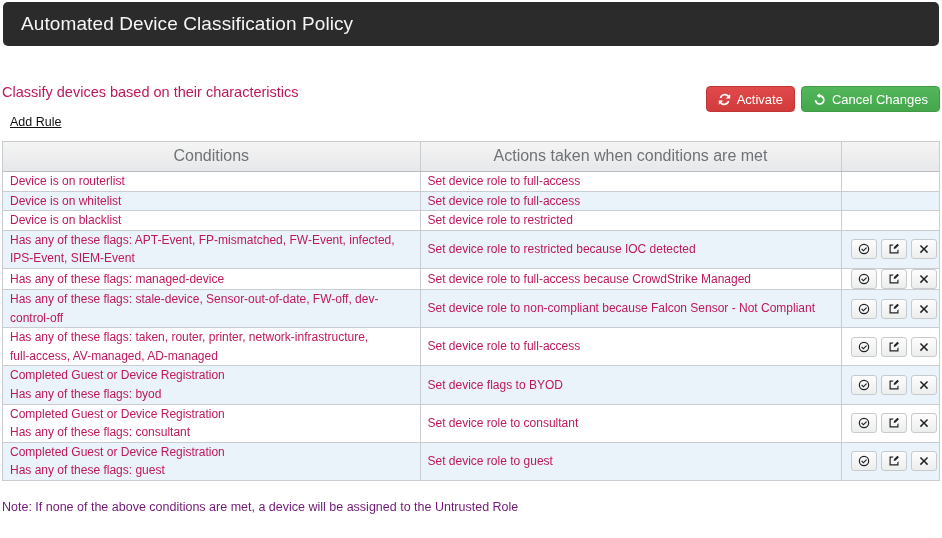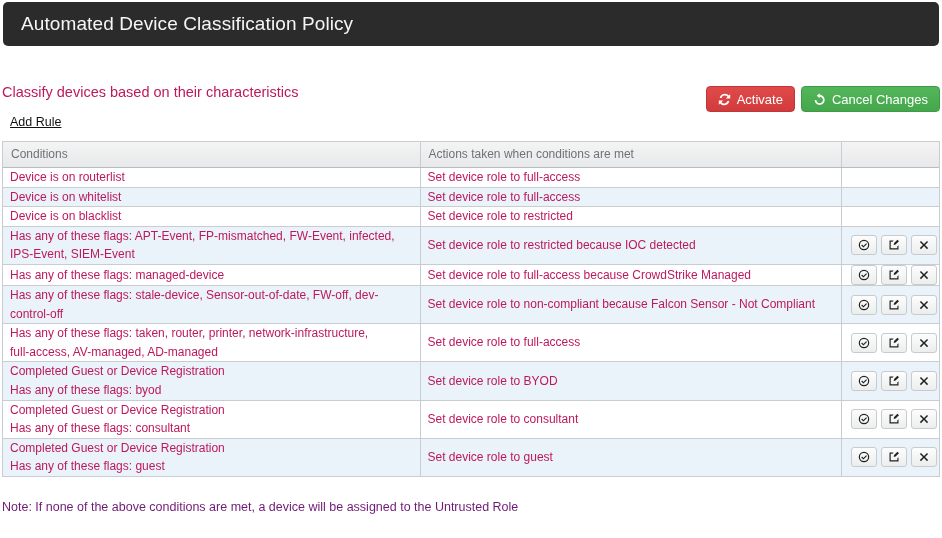--- a/index.html
+++ b/index.html
@@ -124,22 +124,22 @@
     font-size: 12px;
   }
   table.rules col.c-cond  { width: 417px; }
   table.rules col.c-act   { width: 421px; }
   table.rules col.c-btns  { width: 98px; }
 
   table.rules th {
     background: linear-gradient(#f4f4f4, #e7e8ea);
     color: #6f7276;
     font-weight: normal;
-    text-align: left;
-    font-size: 12px;
+    text-align: center;
+    font-size: 16px;
     padding: 5px 8px 6px 8px;
     border-right: 1px solid #c9ccd0;
     border-bottom: 1px solid #b9bcc0;
     height: 21px;
     box-sizing: border-box;
     margin-left: 11px;
   }
   table.rules th:last-child { border-right: none; }
 
   table.rules td {
@@ -374,21 +374,21 @@
                   </svg>
                 </span>
               </span></td>
   </tr>
           <tr class="even">
     <td class="cond-cell">
               <span class="cell-line">Completed Guest or Device Registration</span>
               <span class="cell-line">Has any of these flags: byod</span>
             </td>
     <td class="act-cell">
-              <span class="cell-line">Set device role to BYOD</span>
+              <span class="cell-line">Set device flags to BYOD</span>
             </td>
     <td class="actions-cell"><span class="iconbtn">
                 <span>
                   <svg viewBox="0 0 16 16" width="12" height="12" fill="#222222">
                     <path d="M8 1a7 7 0 1 0 0 14A7 7 0 0 0 8 1zm0 1.6A5.4 5.4 0 1 1 8 13.4 5.4 5.4 0 0 1 8 2.6zM10.9 5.5 7.2 9.2 5.4 7.4 4.3 8.5l2.9 2.9 4.8-4.8-1.1-1.1z"></path>
                   </svg>
                 </span>
               </span><span class="iconbtn">
                 <span>
                   <svg viewBox="0 0 16 16" width="12" height="12" fill="#222222">

